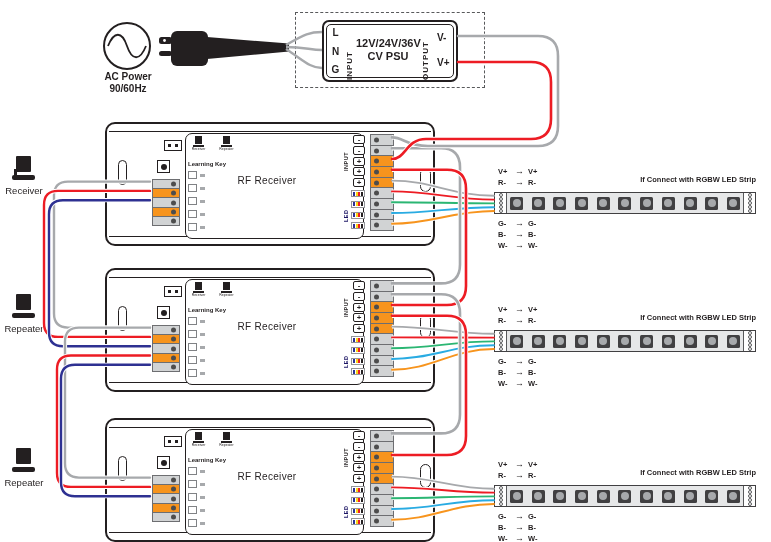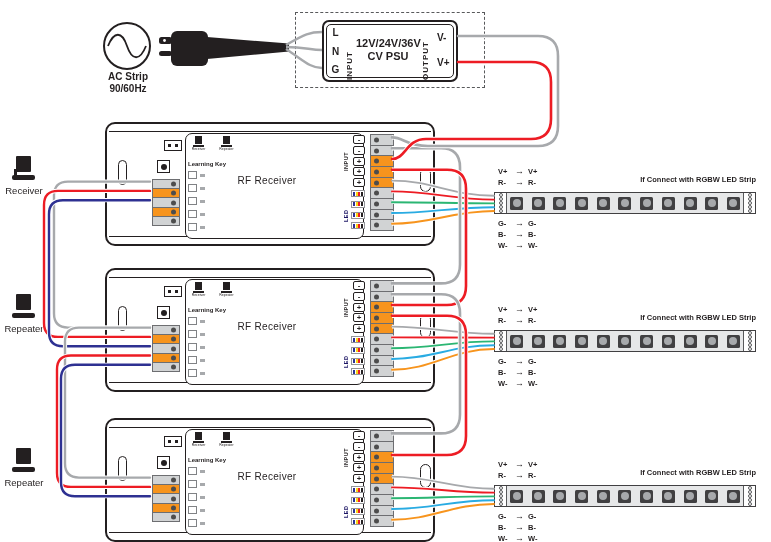--- a/index.html
+++ b/index.html
@@ -109,21 +109,21 @@
   .led { width:13px; height:13px; background:#414042; border-radius:1.5px; display:flex;
          align-items:center; justify-content:center; }
   .led::after { content:''; width:8px; height:8px; border-radius:50%; background:#a7a9ac; }
 </style>
 </head>
 <body>
 
 <div id="stage">
 
   <div class="ac-label">
-    <div>AC Strip</div>
+    <div>AC Power</div>
     <div>90/60Hz</div>
   </div>
 
   <div class="psu-dashed"></div>
   <div class="psu-box">
     <div class="psu-lng">
       <span>L</span>
       <span>N</span>
       <span>G</span>
     </div>

